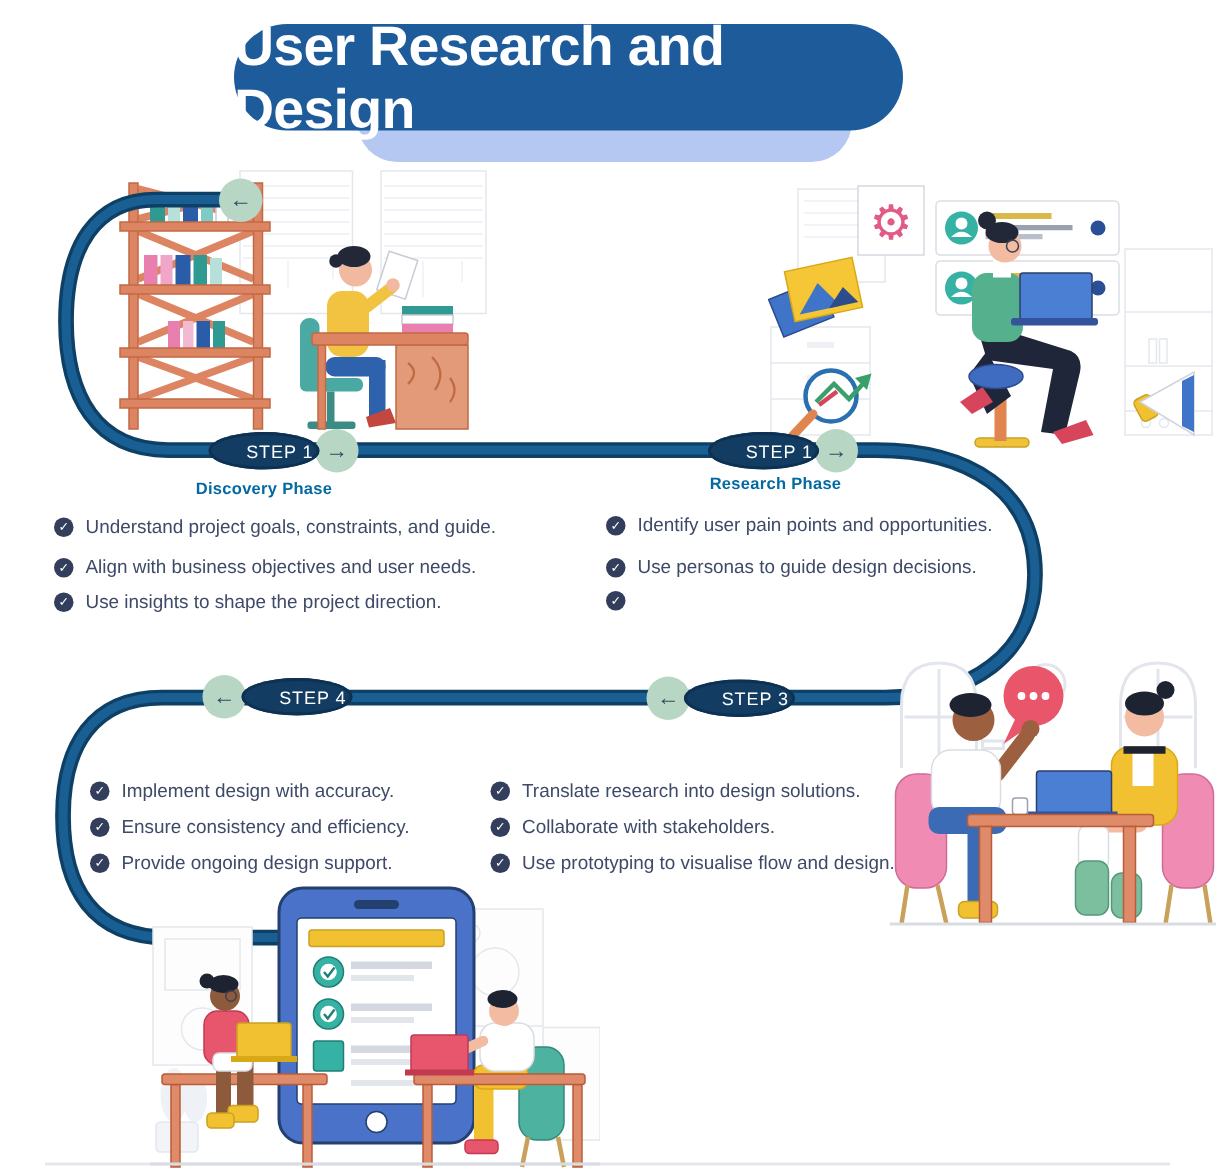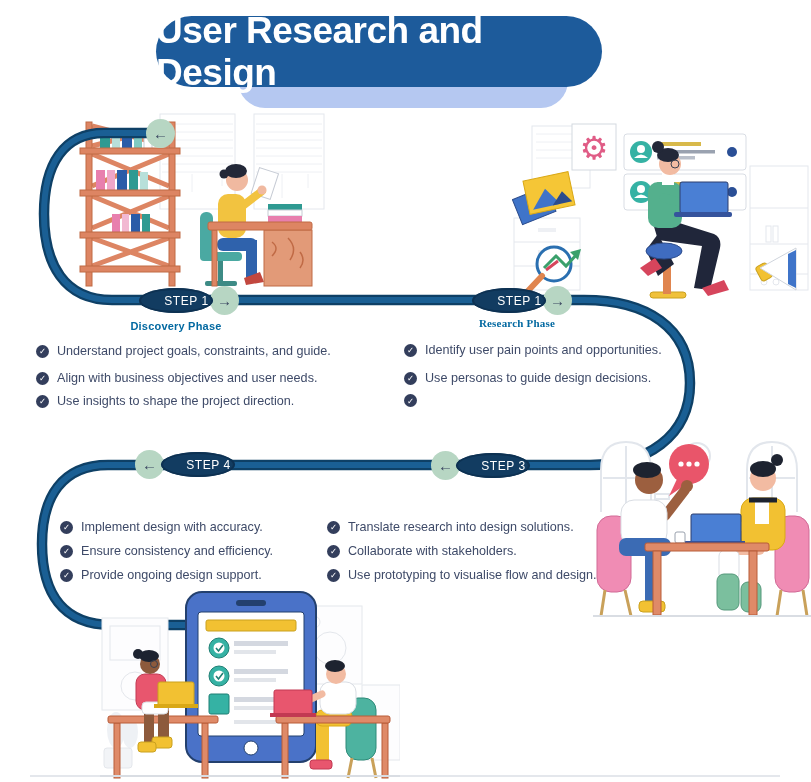--- a/index.html
+++ b/index.html
@@ -33,21 +33,21 @@
   #circle-2{left:543px;top:286px;}
   #circle-3{left:431px;top:451px;}
   #badge-3{left:456px;top:453px;}
   #circle-4{left:135px;top:450px;}
   #badge-4{left:161px;top:452px;}
   #circle-start{left:146px;top:119px;}
 
   
   .phase-heading{position:absolute;width:260px;text-align:center;color:#0369a1;font-size:11px;font-weight:800;z-index:6;letter-spacing:.2px;}
   #heading-1{left:46px;top:320px;}
-  #heading-2{left:387px;top:317px;font-family:Liberation Serif, serif;}
+  #heading-2{left:387px;top:317px;}
   #heading-3{left:327px;top:490px;}
   #heading-4{left:47px;top:491px;}
 
   .bullet{position:absolute;display:flex;align-items:center;gap:8px;z-index:6;white-space:nowrap;}
   .bullet .txt{color:#3e4a68;font-size:12.6px;}
   .check-circle{width:13px;height:13px;border-radius:50%;background:#333e5c;color:#fff;display:flex;align-items:center;justify-content:center;font-size:8.5px;font-weight:bold;flex:0 0 13px;}
 
   
   #s1b1{left:36px;top:344px;} #s1b2{left:36px;top:371px;} #s1b3{left:36px;top:394px;}
   

